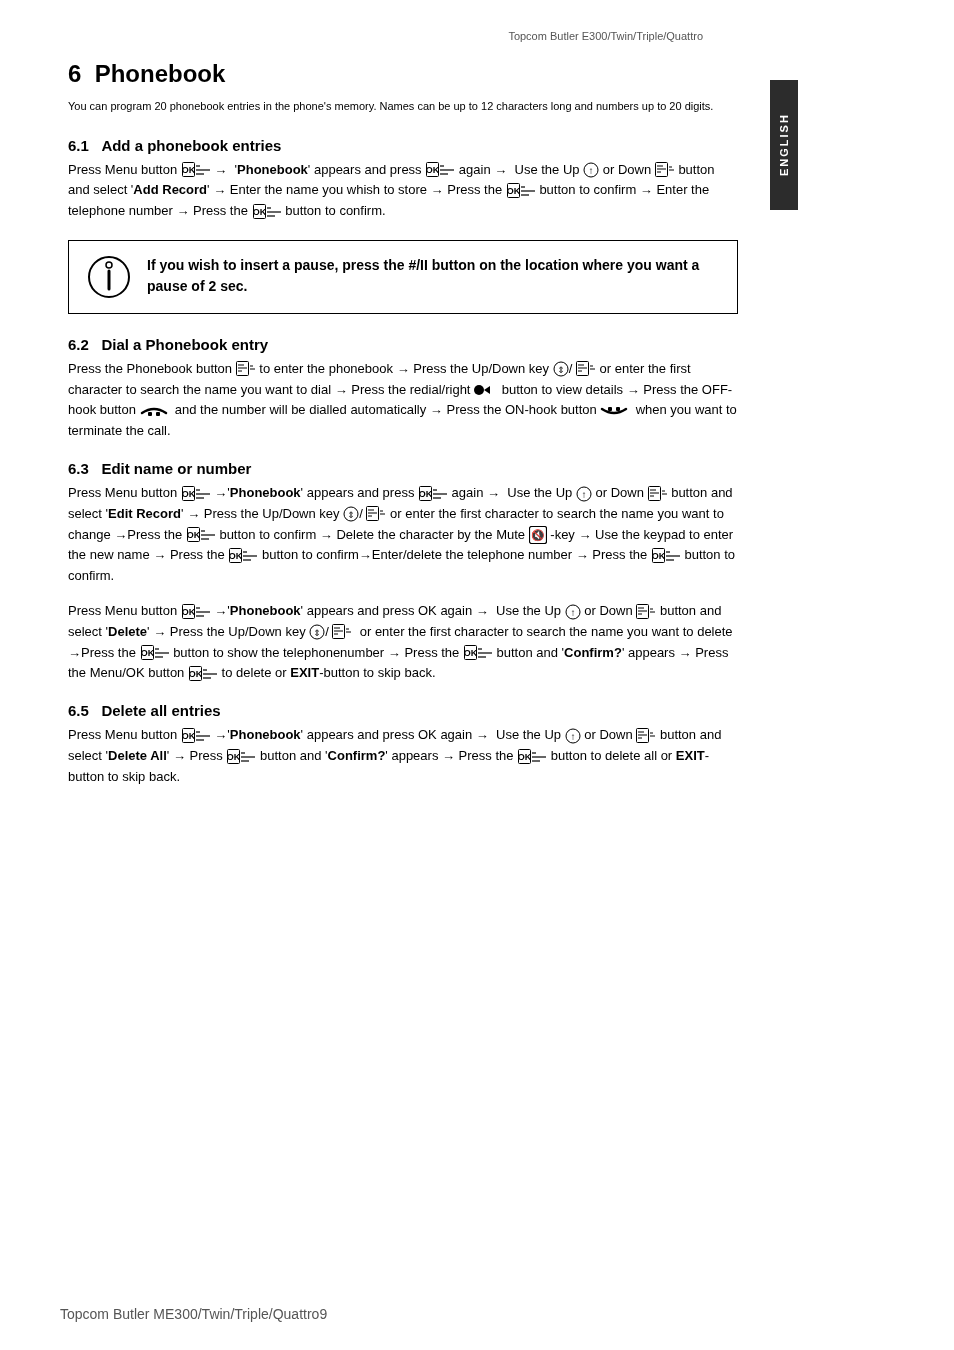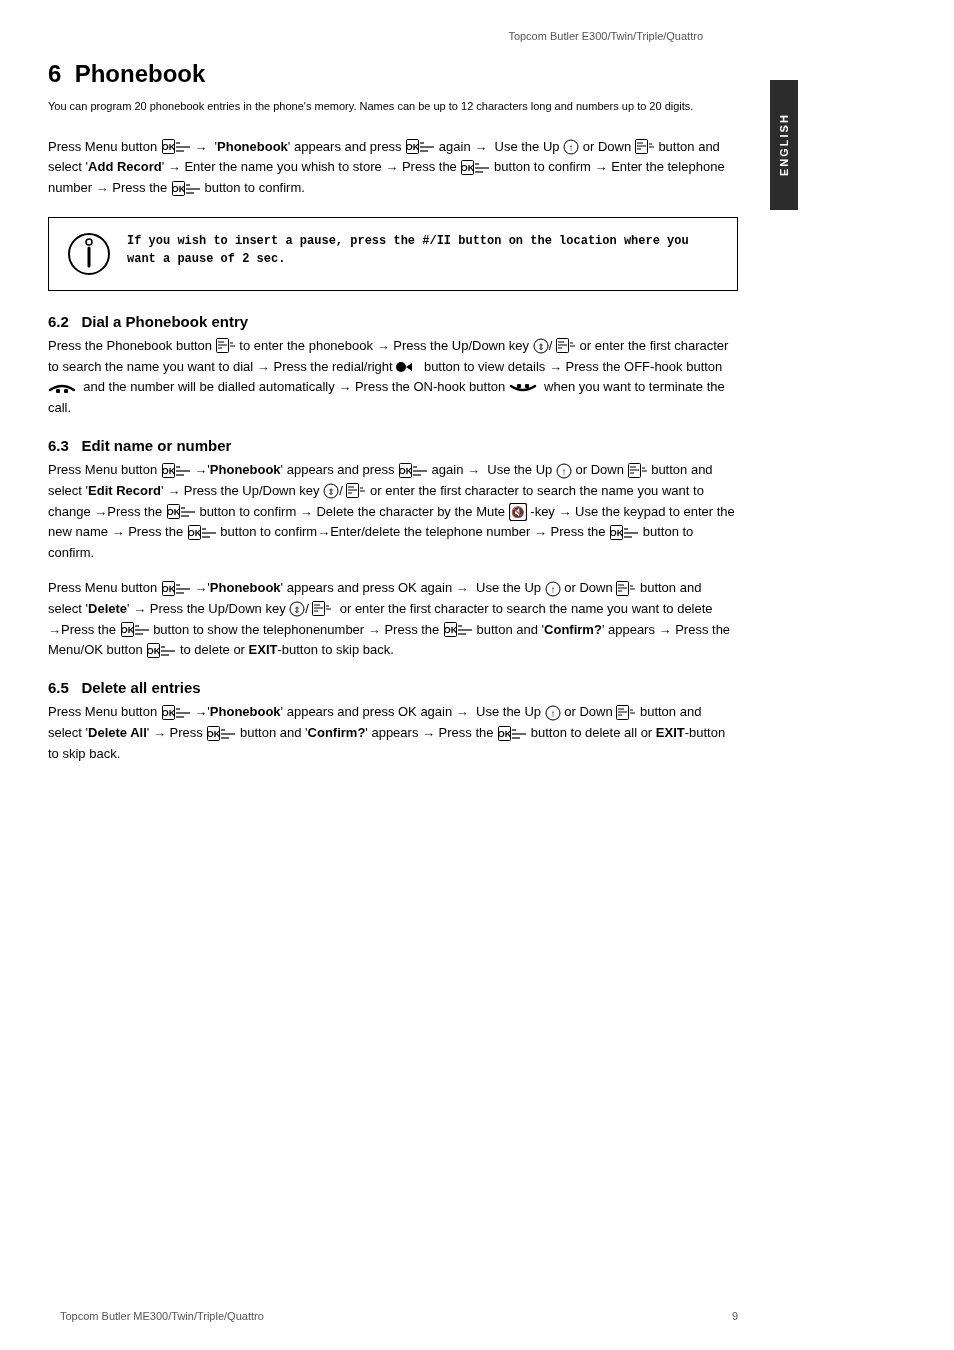--- a/index.html
+++ b/index.html
@@ -9,21 +9,21 @@
       background: #fff;
       color: #000;
       width: 954px;
       min-height: 1350px;
       position: relative;
     }
 
     .page {
       width: 798px;
       min-height: 1350px;
-      padding: 30px 60px 60px 48px;
+      padding: 30px 60px 60px 68px;
       position: relative;
     }
 
     
     .side-tab {
       position: absolute;
       right: 0;
       top: 80px;
       width: 28px;
       background: #2c2c2c;
@@ -50,24 +50,23 @@
       padding-right: 35px;
     }
 
     
     .bottom-footer {
       position: absolute;
       bottom: 28px;
       left: 60px;
       right: 60px;
       display: flex;
-      justify-content: space-between;
-      font-size: 11px;
+      justify-content: flex-start;
+      font-size: 14px;
       color: #555;
-      gap: 7px;
     }
 
     
     .chapter-title {
       font-size: 24px;
       font-weight: bold;
       margin-bottom: 10px;
       border-bottom: none;
     }
 
@@ -101,24 +100,23 @@
       gap: 16px;
     }
 
     .notice-icon {
       flex-shrink: 0;
       width: 44px;
       height: 44px;
     }
 
     .notice-text {
-      font-size: 12px;
+      font-size: 14px;
       font-weight: bold;
       line-height: 1.5;
-      font-family: Liberation Mono, monospace;
     }
 
     b { font-weight: bold; }
 
     
     .ok-icon {
       display: inline-flex;
       align-items: flex-end;
       justify-content: center;
       vertical-align: middle;
@@ -143,20 +141,23 @@
   </div>
 
   <div class="chapter-title">
     <span>6</span>&nbsp;&nbsp;<span>Phonebook</span>
   </div>
 
   <div class="chapter-intro">
     <span>You can program 20 phonebook entries in the phone's memory. Names can be up to 12 characters long and numbers up to 20 digits.</span>
   </div>
 
+  <div class="section-title">
+    <span>6.1</span>&nbsp;&nbsp;&nbsp;<span>Add a phonebook entries</span>
+  </div>
   <div class="section-body">
     Press Menu button
     <span class="ok-icon">
         <svg width="28" height="16" viewBox="0 0 28 16">
           <rect x="0.5" y="0.5" width="12" height="14" rx="1" fill="none" stroke="#000" stroke-width="1"></rect>
           <text x="6.5" y="11" font-size="9" text-anchor="middle" font-family="Arial" font-weight="bold">OK</text>
           <line x1="14" y1="4" x2="18" y2="4" stroke="#000" stroke-width="1.2"></line>
           <line x1="14" y1="8" x2="28" y2="8" stroke="#000" stroke-width="1.2"></line>
           <line x1="14" y1="12" x2="22" y2="12" stroke="#000" stroke-width="1.2"></line>
         </svg>

